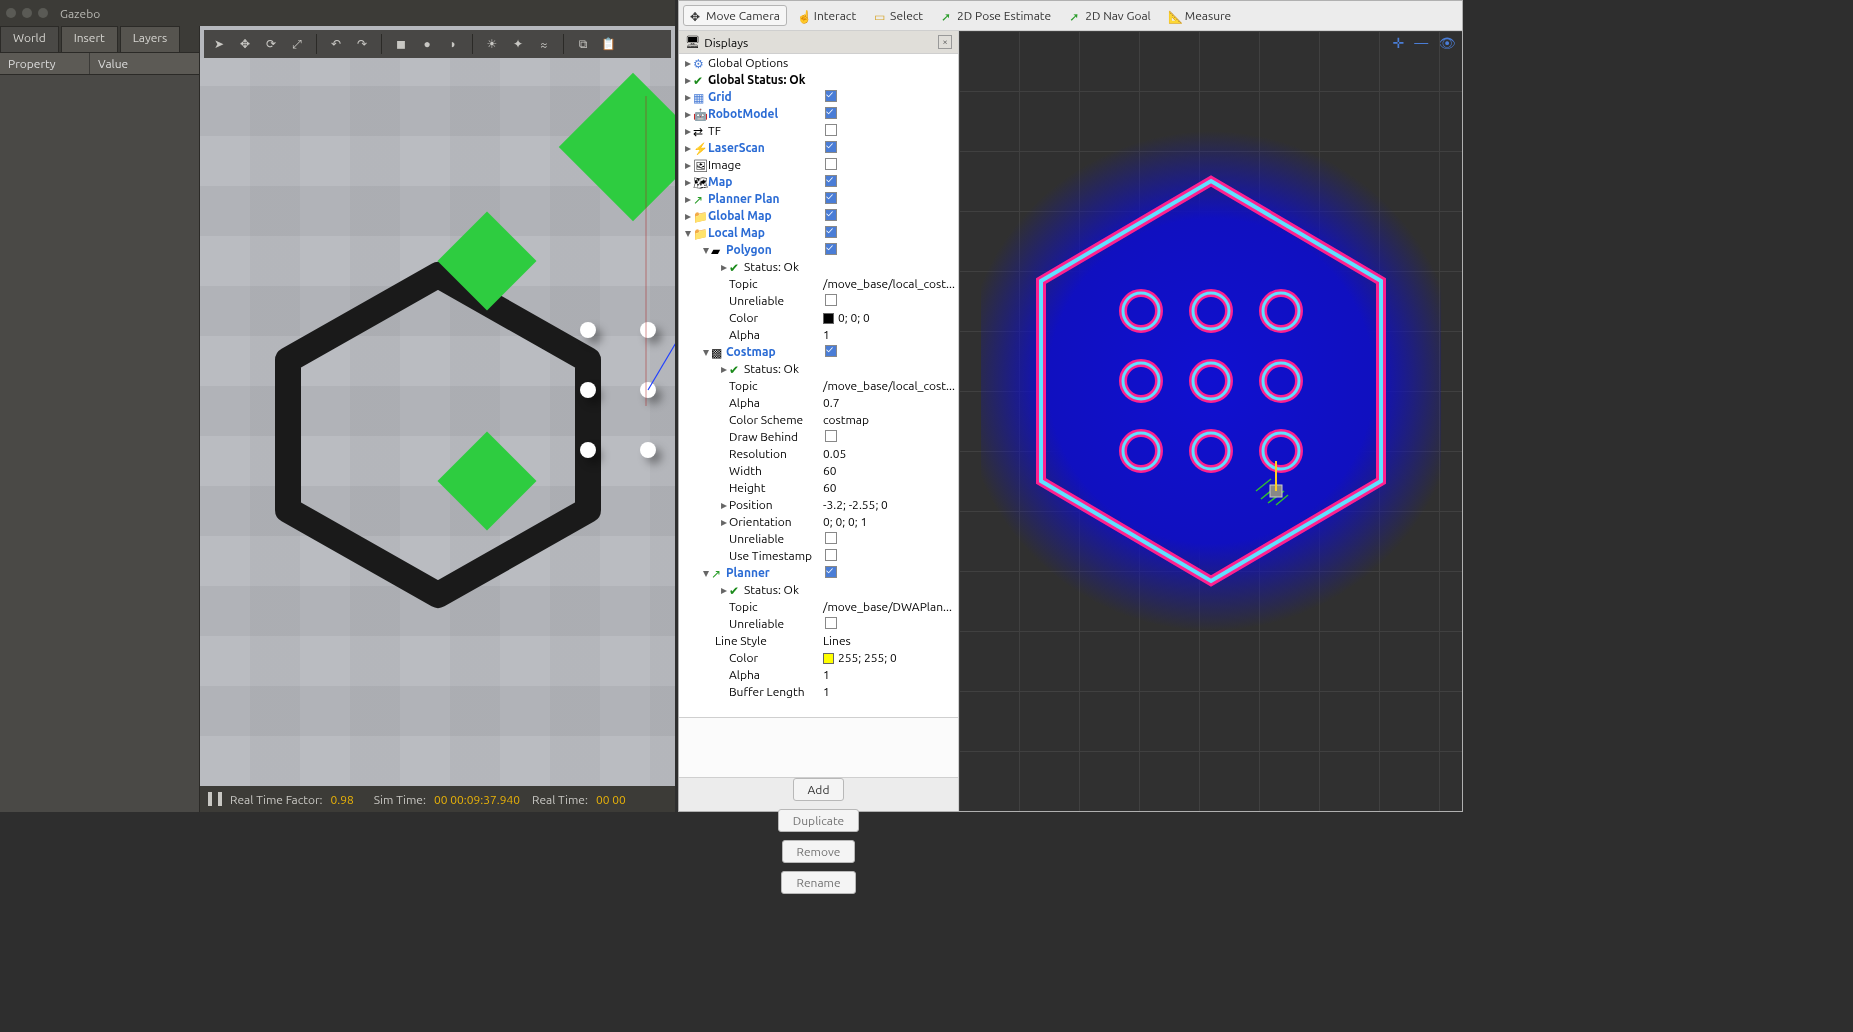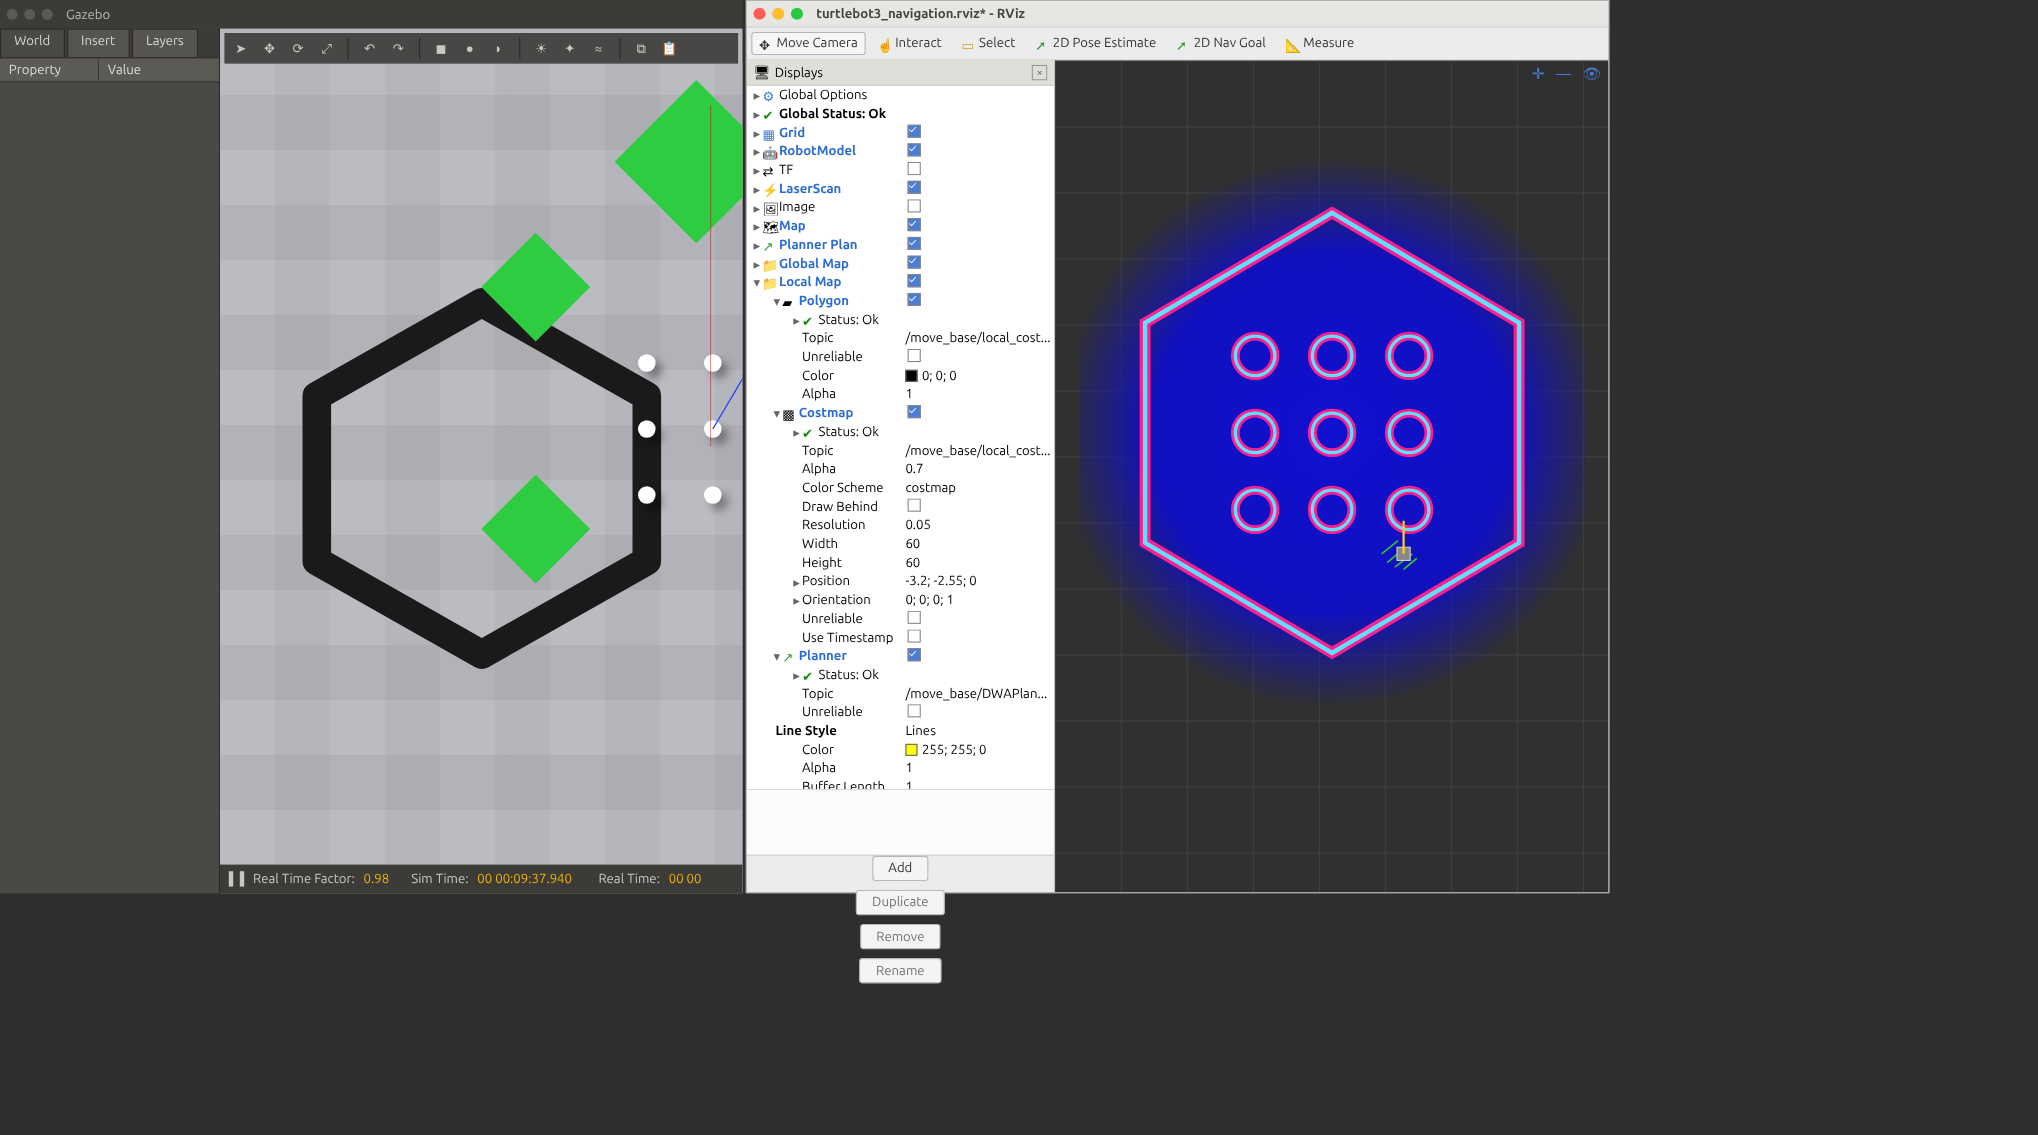--- a/index.html
+++ b/index.html
@@ -151,34 +151,28 @@
       <svg style="position:absolute;left:0;top:0;" width="675" height="786">
         <line x1="448" y1="364" x2="640" y2="40" stroke="#2040ff" stroke-width="1.2"></line>
         <line x1="446" y1="70" x2="446" y2="380" stroke="#aa2020" stroke-width="1" opacity="0.5"></line>
       </svg>
       <div class="gz-status">
         <div class="pp"></div>
         <span>Real Time Factor:</span>
         <span class="val">0.98</span>
         <span style="margin-left:12px;">Sim Time:</span>
         <span class="val">00 00:09:37.940</span>
-        <span style="margin-left:16px;">Real Time:</span>
+        <span style="margin-left:4px;">Real Time:</span>
         <span class="val">00 00</span>
       </div>
     </div>
   </div>
 </div>
 
 <div class="rviz">
-  <div class="rv-titlebar">
-    <span class="c red"></span>
-    <span class="c yel"></span>
-    <span class="c grn"></span>
-    <span style="margin-left:6px;font-weight:600;">turtlebot3_navigation.rviz* - RViz</span>
-  </div>
   <div class="rv-toolbar" id="rv-toolbar">
   <div class="tbtn active">
         <span class="ic">✥</span>
         <span>Move Camera</span>
       </div>
       <div class="tbtn">
         <span class="ic">☝</span>
         <span>Interact</span>
       </div>
       <div class="tbtn">
@@ -455,21 +449,21 @@
             <div class="val">/move_base/DWAPlan...</div>
           </div>
           <div class="row">
             <div class="lab" style="padding-left: 40px;">
               <span class="tw"></span>
               <span class="">Unreliable</span>
             </div>
             <div class="val"><span class="cb"></span></div>
           </div>
           <div class="row">
-            <div class="lab" style="padding-left: 16px; font-weight: bold;">
+            <div class="lab" style="padding-left: 26px;">
               <span class="tw"></span>
               <span class="">Line Style</span>
             </div>
             <div class="val">Lines</div>
           </div>
           <div class="row">
             <div class="lab" style="padding-left: 40px;">
               <span class="tw"></span>
               <span class="">Color</span>
             </div>

